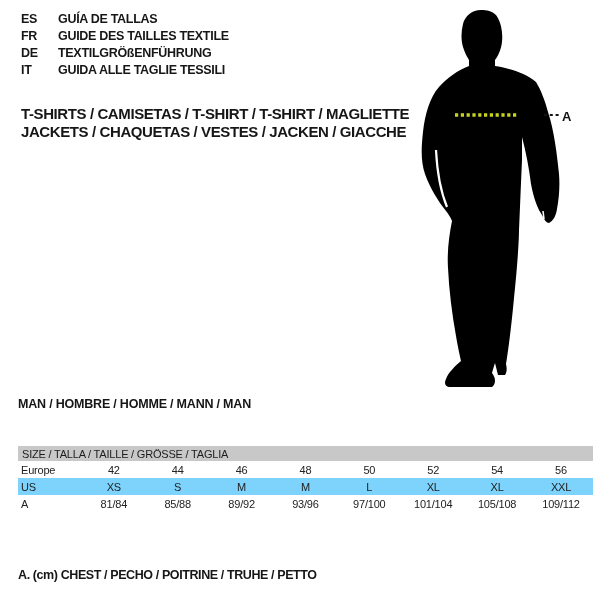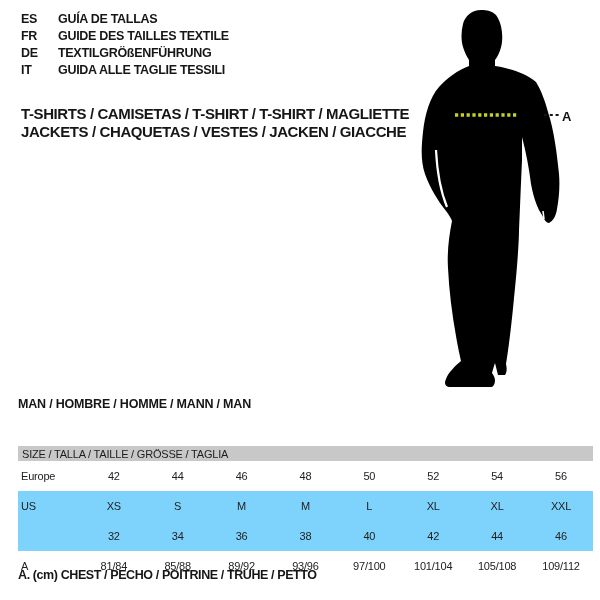--- a/index.html
+++ b/index.html
@@ -15,21 +15,21 @@
   
   .fig{position:absolute;left:410px;top:2px;width:165px;height:396px;}
   .fig-a-text{font:700 13px "Liberation Sans",sans-serif;fill:#111;}
 
   
   .man-line{position:absolute;left:18px;top:397px;font-size:12.5px;font-weight:700;letter-spacing:-0.2px;}
 
   
   .size-table-wrap{position:absolute;left:18px;top:446px;width:575px;}
   table.size{border-collapse:collapse;table-layout:fixed;width:575px;font-size:11px;letter-spacing:-0.2px;color:#222;}
-  table.size td{padding:0;height:30px;text-align:center;vertical-align:middle;overflow:hidden;white-space:nowrap;}
+  table.size td{padding:0;height:17px;text-align:center;vertical-align:middle;overflow:hidden;white-space:nowrap;}
   table.size td.hdr{height:15px;text-align:left;padding-left:4px;background:#c8c8c8;color:#1d1d1d;}
   table.size td.lbl{text-align:left;padding-left:3px;width:64px;}
   tr.row-alt td{background:#7dd3fc;}
 
   
   .footnote{position:absolute;left:18px;top:568px;font-size:12.5px;font-weight:700;letter-spacing:-0.4px;}
 </style>
 </head>
 <body>
 
@@ -100,31 +100,20 @@
       <td class="lbl">US</td>
       <td>XS</td>
       <td>S</td>
       <td>M</td>
       <td>M</td>
       <td>L</td>
       <td>XL</td>
       <td>XL</td>
       <td>XXL</td>
     </tr>
-    <tr class="row-alt">
-      <td class="lbl"></td>
-      <td>32</td>
-      <td>34</td>
-      <td>36</td>
-      <td>38</td>
-      <td>40</td>
-      <td>42</td>
-      <td>44</td>
-      <td>46</td>
-    </tr>
     <tr>
       <td class="lbl">A</td>
       <td>81/84</td>
       <td>85/88</td>
       <td>89/92</td>
       <td>93/96</td>
       <td>97/100</td>
       <td>101/104</td>
       <td>105/108</td>
       <td>109/112</td>

